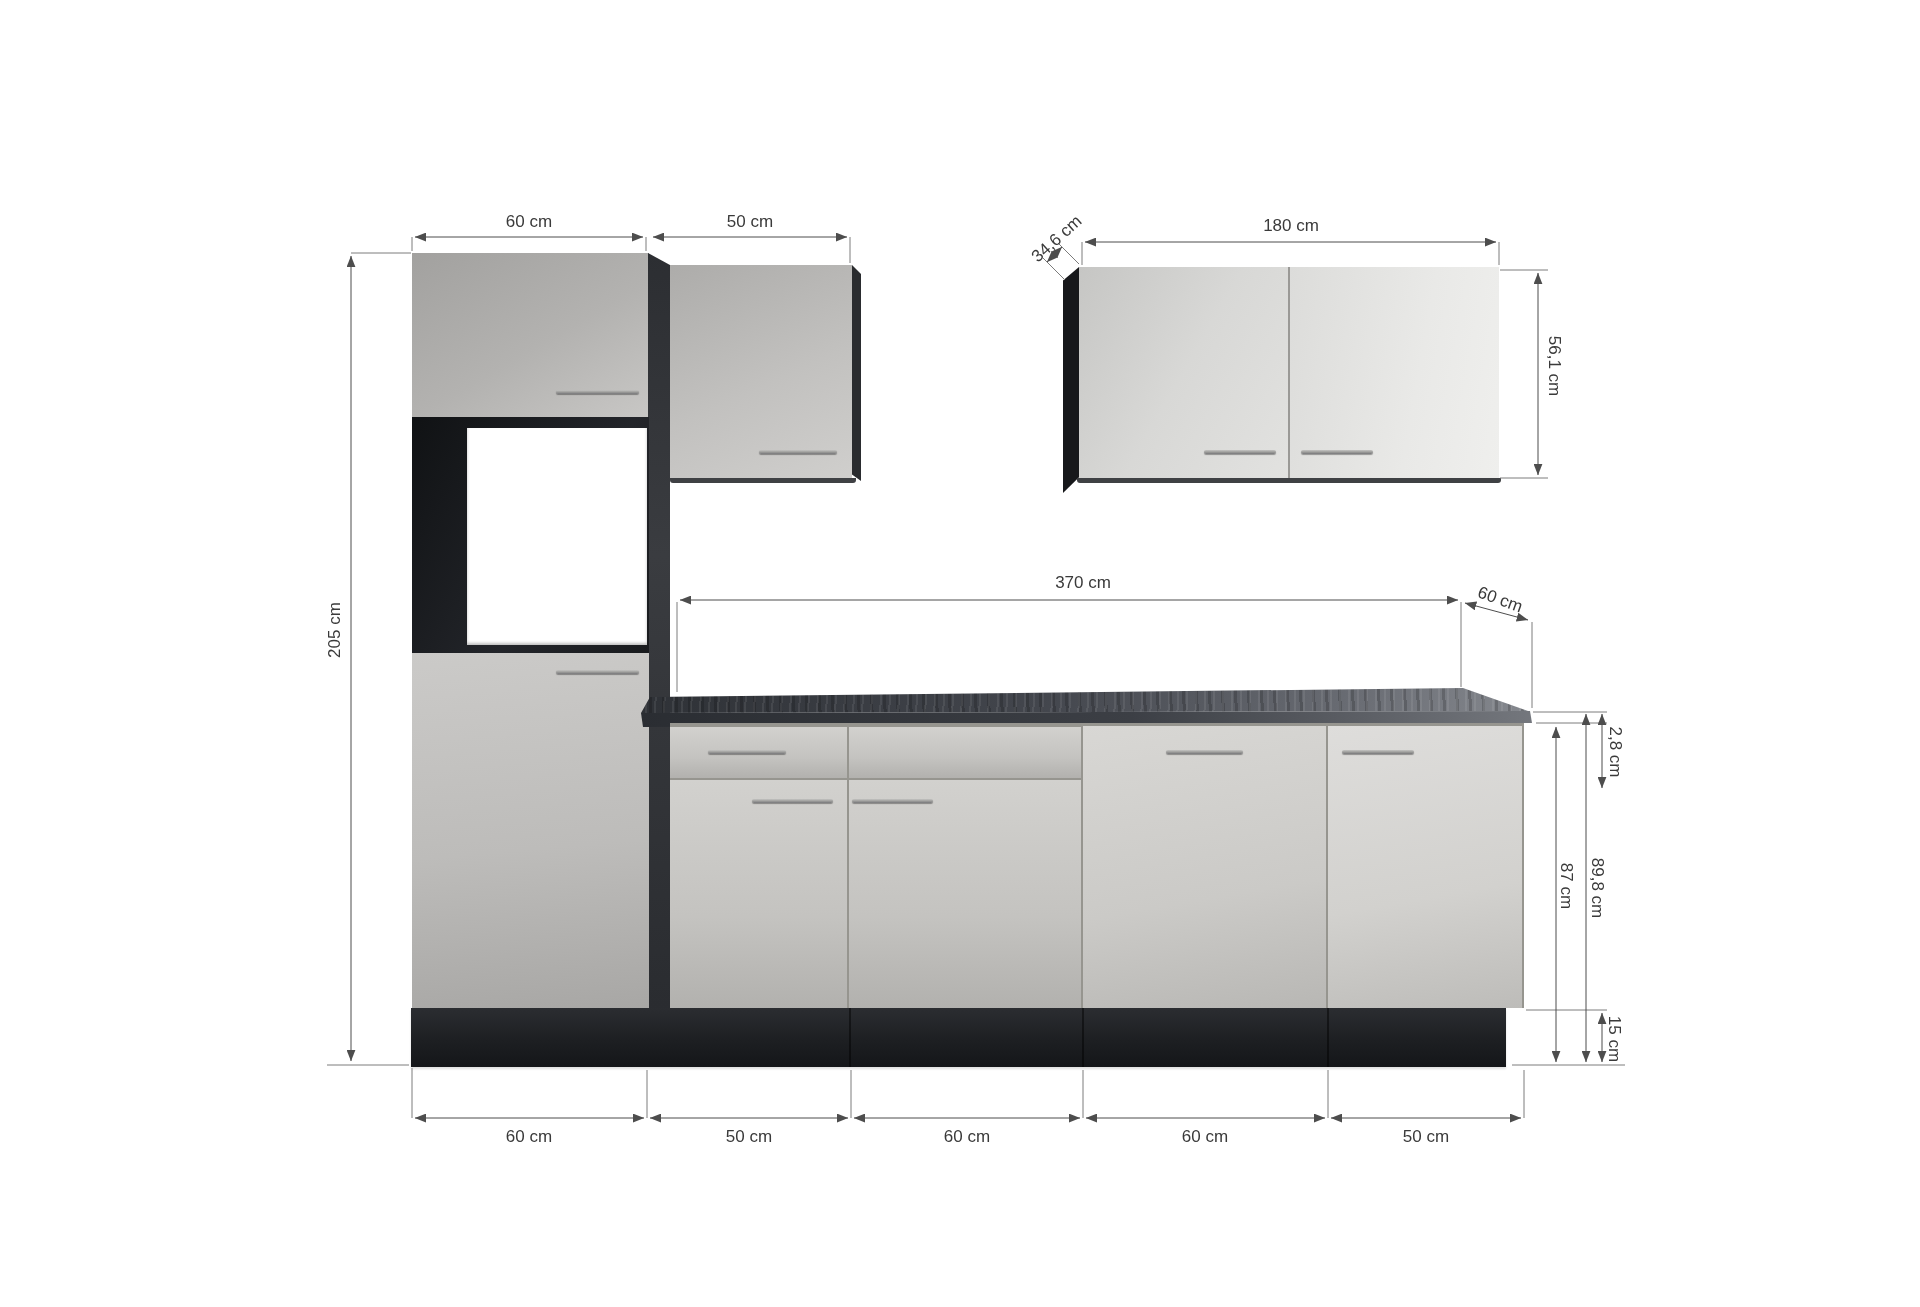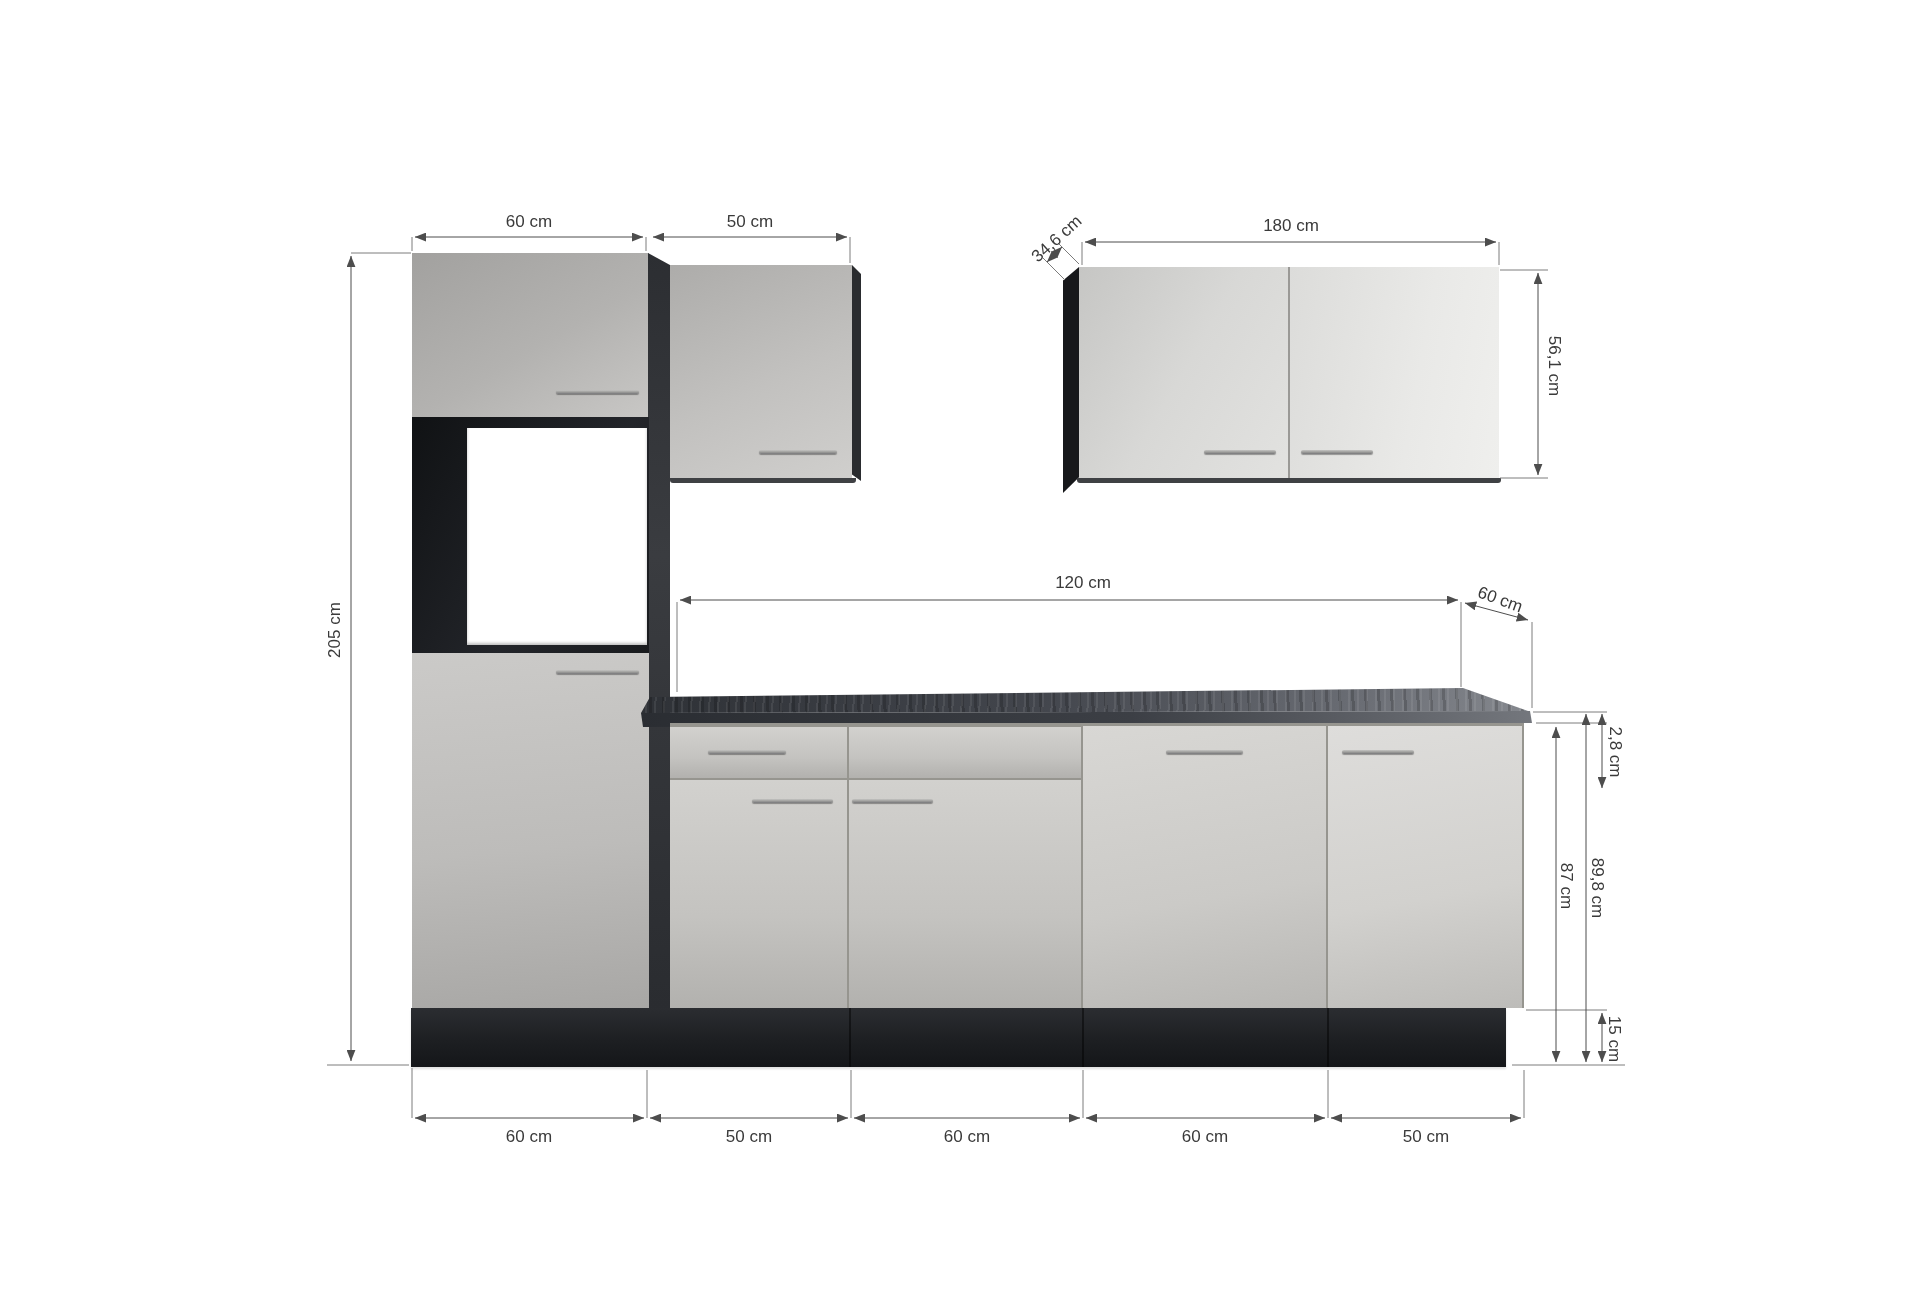--- a/index.html
+++ b/index.html
@@ -172,21 +172,21 @@
       <line x1="1077" y1="1118" x2="1316" y2="1118" marker-start="url(#arr)" marker-end="url(#arr)"></line>
       <line x1="1322" y1="1118" x2="1512" y2="1118" marker-start="url(#arr)" marker-end="url(#arr)"></line>
     </g>
   </svg>
 
   <div class="dim-label" style="left:520px;top:222px;">60 cm</div>
   <div class="dim-label" style="left:741px;top:222px;">50 cm</div>
   <div class="dim-label" style="left:1282px;top:226px;">180 cm</div>
   <div class="dim-label rotm42" style="left:1048px;top:239px;">34,6 cm</div>
   <div class="dim-label rot90" style="left:1545px;top:366px;">56,1 cm</div>
-  <div class="dim-label" style="left:1074px;top:583px;">120 cm</div>
+  <div class="dim-label" style="left:1074px;top:583px;">370 cm</div>
   <div class="dim-label rot20" style="left:1491px;top:600px;">60 cm</div>
   <div class="dim-label rot90" style="left:1606px;top:752px;">2,8 cm</div>
   <div class="dim-label rot90" style="left:1588px;top:888px;">89,8 cm</div>
   <div class="dim-label rot90" style="left:1557px;top:886px;">87 cm</div>
   <div class="dim-label rot90" style="left:1605px;top:1039px;">15 cm</div>
   <div class="dim-label rotm90" style="left:326px;top:630px;">205 cm</div>
   <div class="dim-label" style="left:520px;top:1137px;">60 cm</div>
   <div class="dim-label" style="left:740px;top:1137px;">50 cm</div>
   <div class="dim-label" style="left:958px;top:1137px;">60 cm</div>
   <div class="dim-label" style="left:1196px;top:1137px;">60 cm</div>

